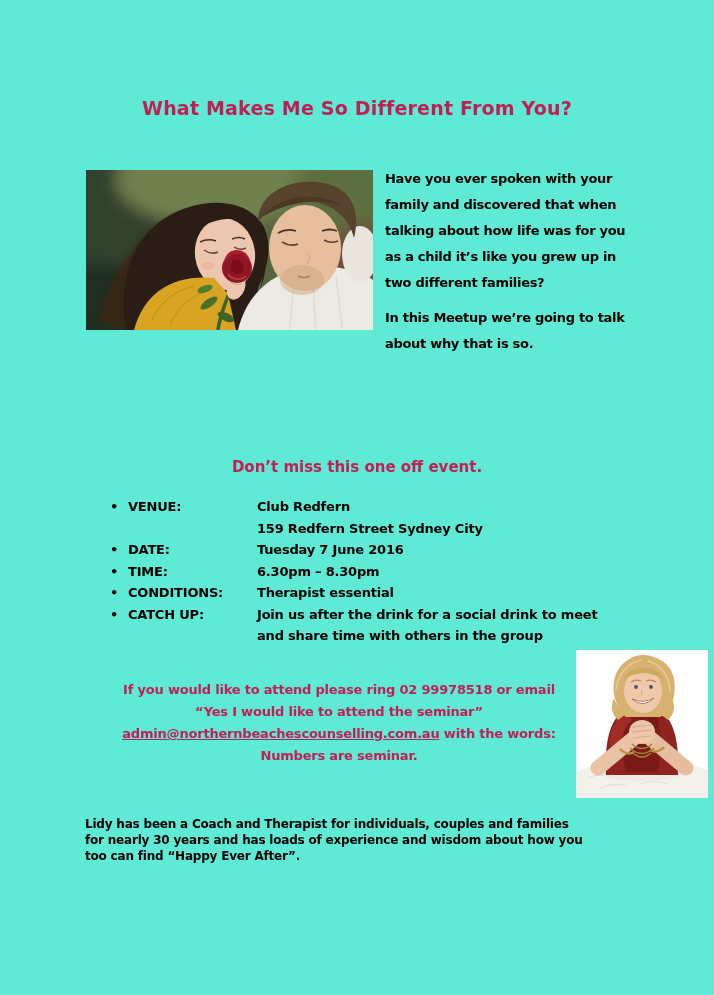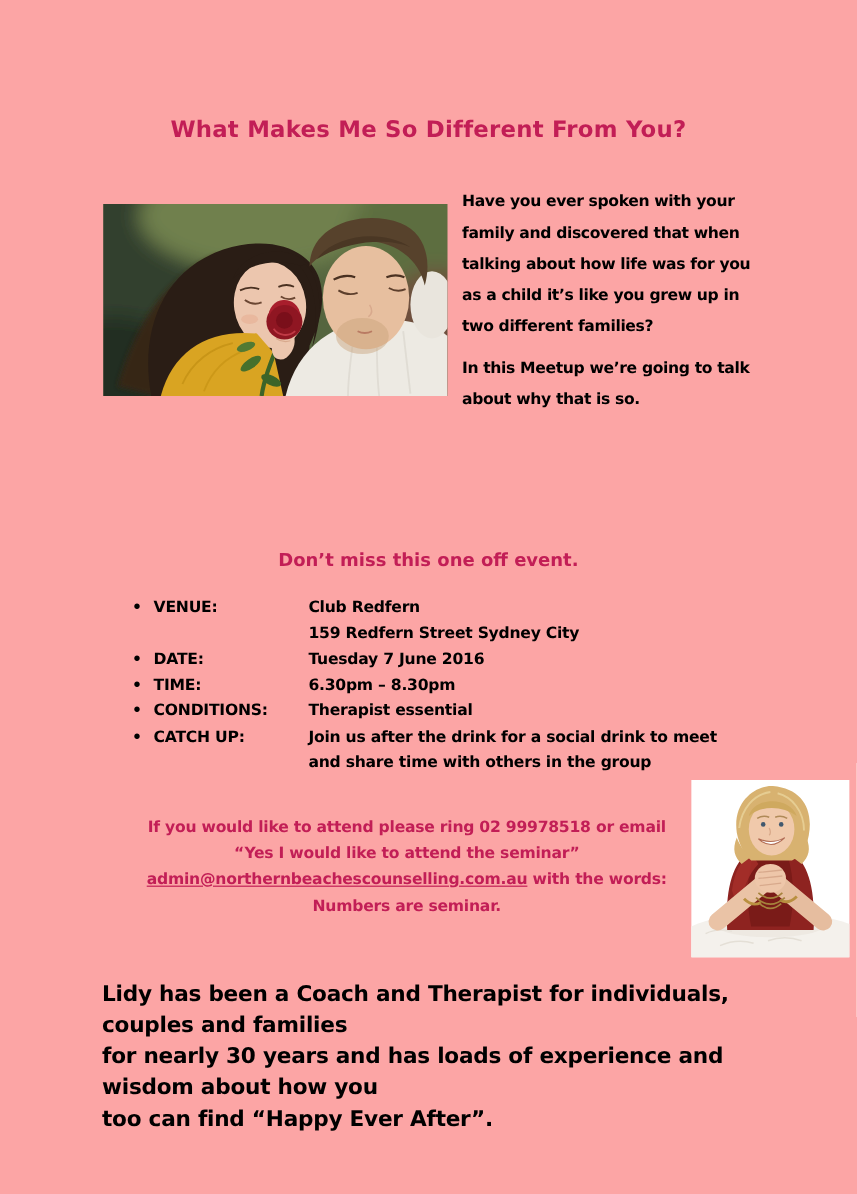--- a/index.html
+++ b/index.html
@@ -1,37 +1,37 @@
 <!DOCTYPE html>
 <html><head>
 <meta charset="utf-8">
 <style>
   html,body{margin:0;padding:0;background:#ffffff;}
   .page{
     position:relative;
     width:714px;height:995px;
-    background:#fca5a5;
+    background:#5eead4;
     font-family:"DejaVu Sans","Liberation Sans",sans-serif;
     font-weight:bold;
     color:#000000;
     overflow:hidden;
   }
   .ml{white-space:pre-line;}
   .title{
     position:absolute;top:84px;left:0;width:714px;
     text-align:center;
     font-size:19px;letter-spacing:0.2px;
     color:#C21E56;
   }
   .couple-photo{
     position:absolute;left:86px;top:170px;width:287px;height:160px;
     overflow:hidden;
   }
   .hero-text{
-    position:absolute;left:385px;top:156px;width:256px;
+    position:absolute;left:385px;top:166px;width:256px;
     font-size:13px;line-height:26px;letter-spacing:-0.3px;
   }
   .hero-text p{margin:0 0 9px 0;}
   .intro{
     position:absolute;left:85px;top:339px;width:548px;
     font-size:13px;line-height:26px;letter-spacing:-0.2px;
   }
   .highlight{
     position:absolute;top:430px;left:0;width:714px;
     text-align:center;
@@ -54,21 +54,21 @@
     text-align:center;
     font-size:13px;line-height:22px;letter-spacing:-0.2px;
     color:#C21E56;
   }
   .contact a{color:#C21E56;text-decoration:underline;}
   .lidy-photo{
     position:absolute;left:576px;top:650px;width:132px;height:148px;
   }
   .bio{
     position:absolute;left:85px;top:816px;width:548px;
-    font-size:18px;line-height:26px;letter-spacing:-0.2px;
+    font-size:12px;line-height:16px;letter-spacing:-0.2px;
   }
 </style>
 </head>
 <body>
 
 <div class="page">
 
   <h1 class="title">What Makes Me So Different From You?</h1>
 
   <div class="couple-photo">

